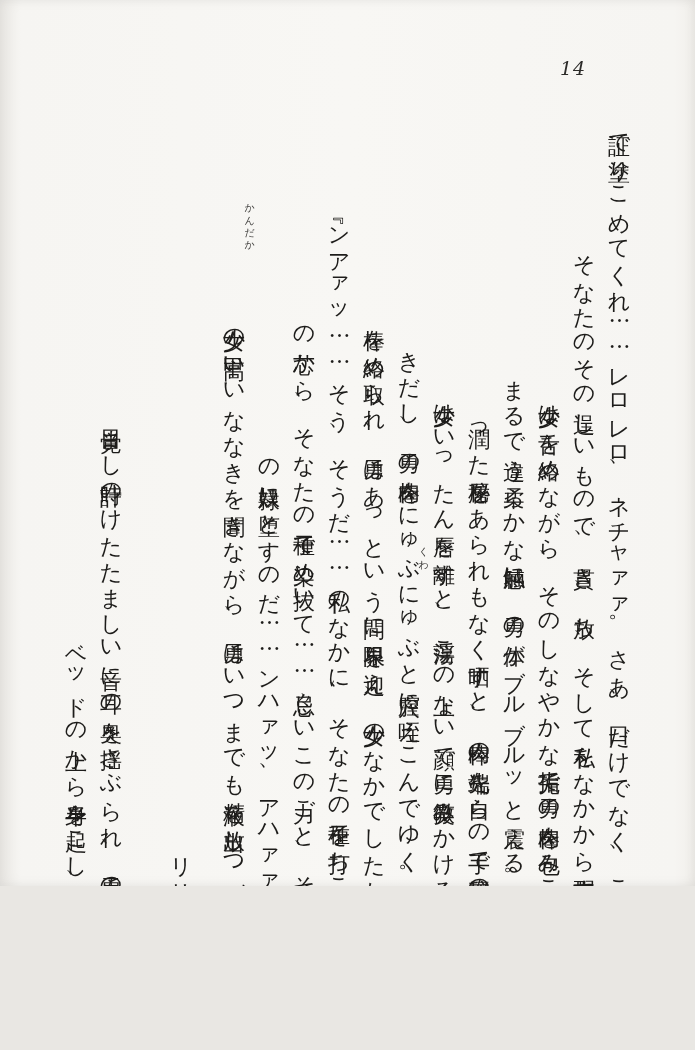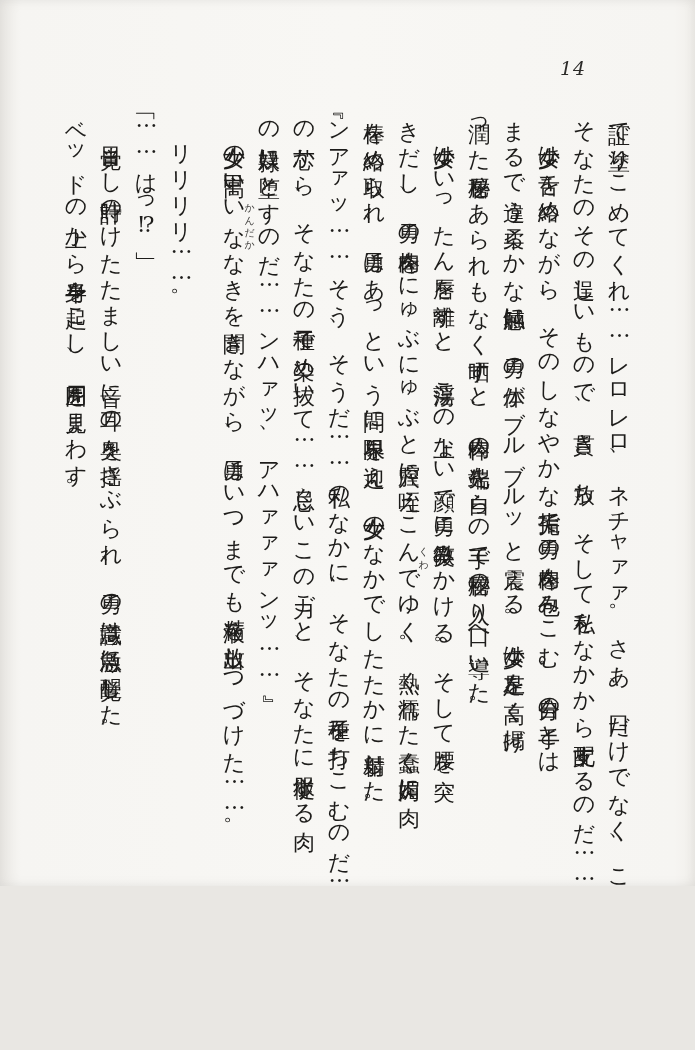--- a/index.html
+++ b/index.html
@@ -9,20 +9,21 @@
     background: #e9e7e3;
   }
   .page {
     position: relative;
     width: 695px;
     height: 886px;
     overflow: hidden;
     color: #1d1c1a;
     background: linear-gradient(90deg, #eeece8 0%, #f6f5f2 3%, #f8f7f4 50%, #f6f5f2 97%, #f1efeb 100%);
     box-shadow: inset 6px 0 14px rgba(0,0,0,0.05), inset -4px 0 10px rgba(0,0,0,0.04);
+    text-align: right;
   }
   .page-number {
     position: absolute;
     top: 57px;
     left: 560px;
     font-size: 19px;
     font-style: italic;
     letter-spacing: 1px;
     color: #2c2b29;
   }

